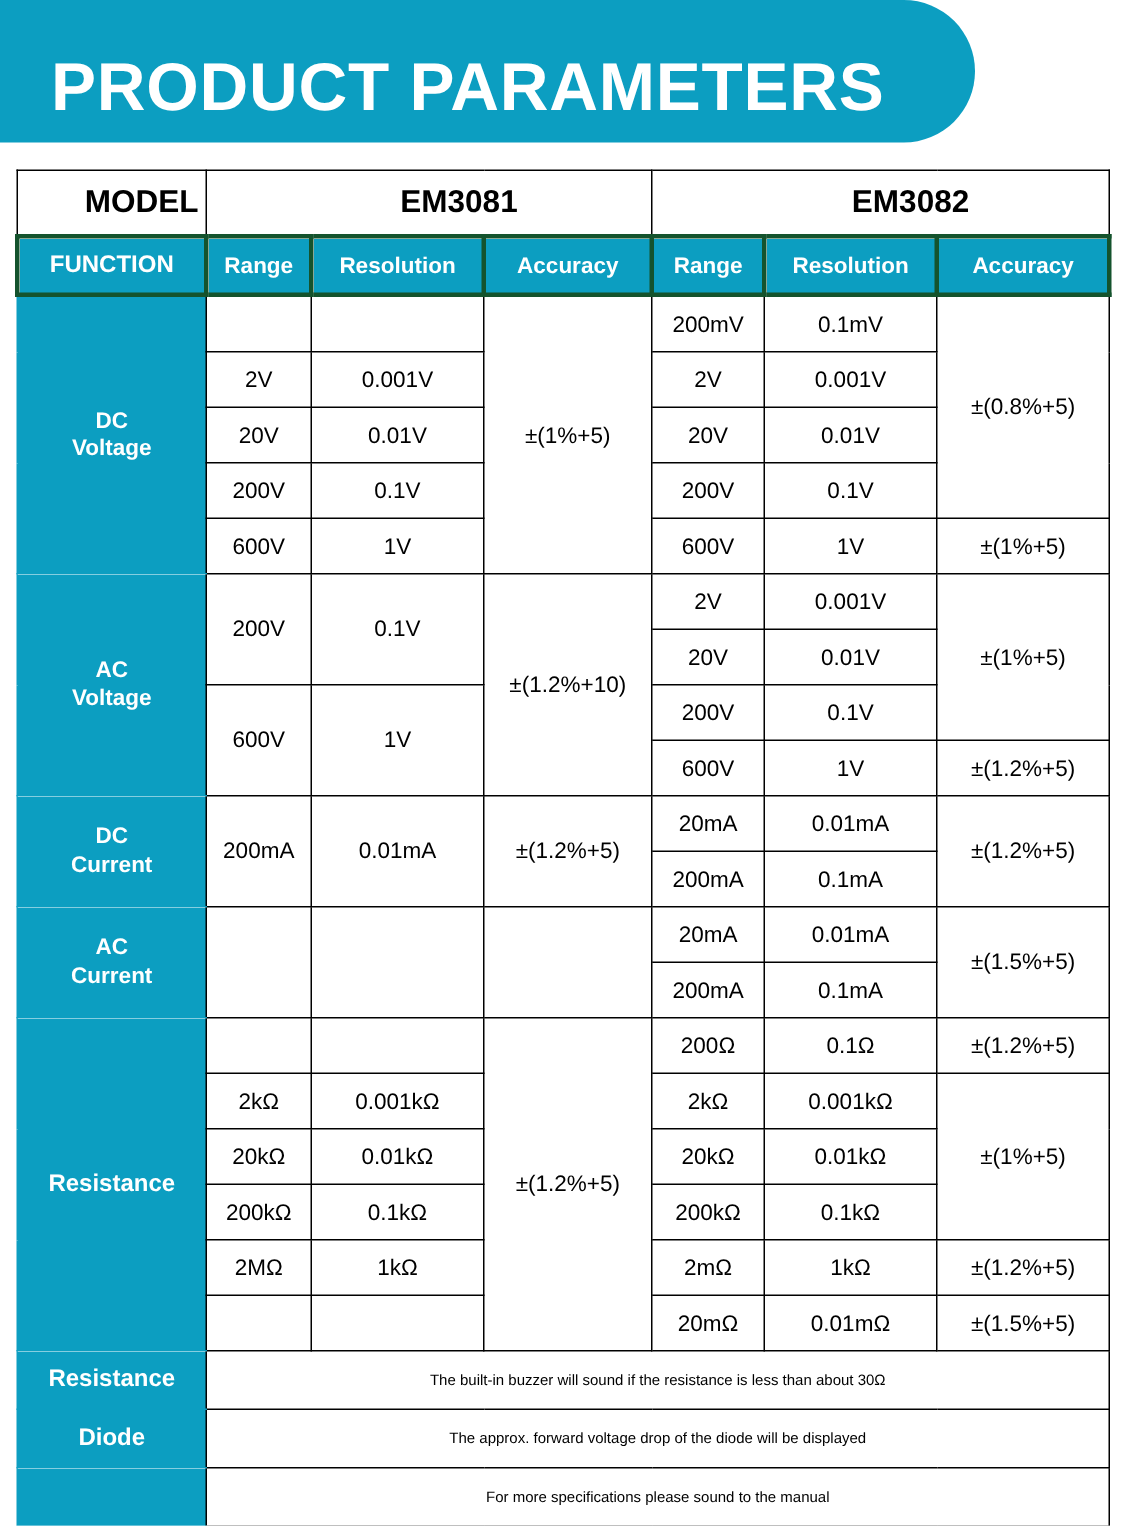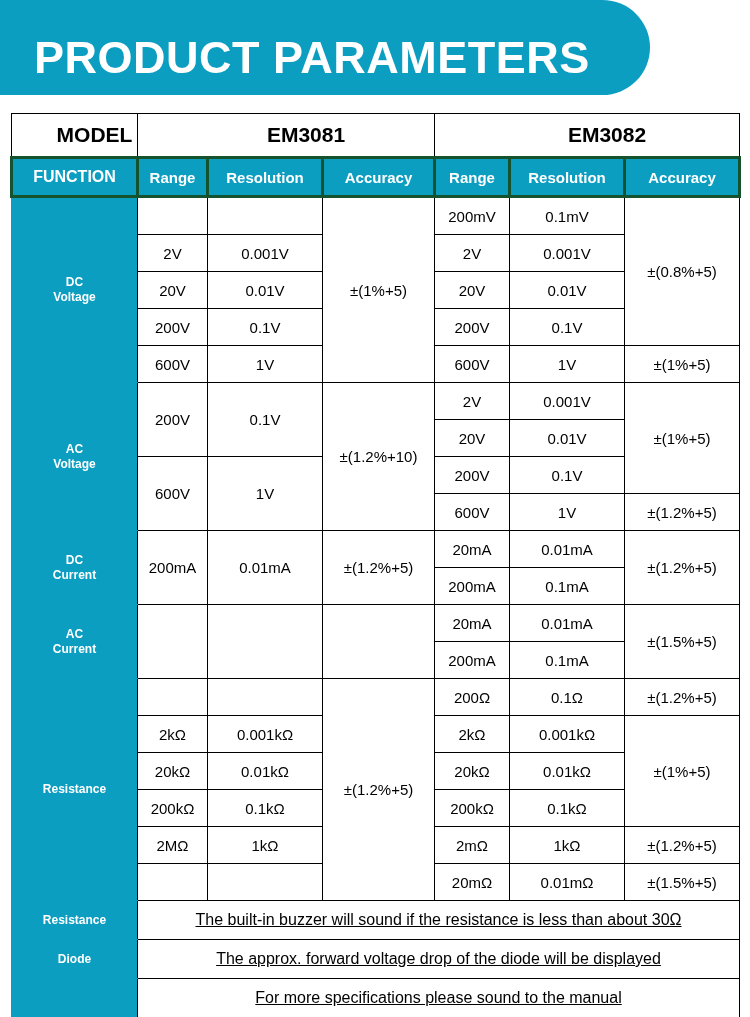--- a/index.html
+++ b/index.html
@@ -68,31 +68,30 @@
     font-size:21px;font-weight:bold;height:42px;background:#ffffff;padding-left:40px;
   }
   td.fn-head{
     font-size:16px;
   }
   td.fn-head-sm{
     font-size:15px;
     margin-top:36px;
   }
   td.fnlabel{
-    font-size:12px;
+    font-size:15px;
     line-height:1.22;
     white-space:normal;
   }
   td.fnlabel-1{
-    font-size:12px;
+    font-size:16px;
   }
   td.note{
-    font-size:16px;
+    font-size:10px;
     height:38px;
-    text-decoration:underline;
   }
   .b-left{border-left:1px solid #000000 !important;}
   .b-right{border-right:1px solid #000000 !important;}
 
   
   .c-fn{width:126px;}
   .c-r1{width:70px;}
   .c-res1{width:115px;}
   .c-acc1{width:112px;}
   .c-r2{width:75px;}

